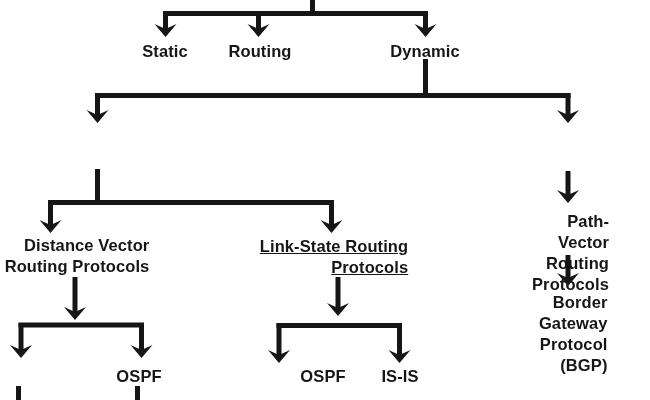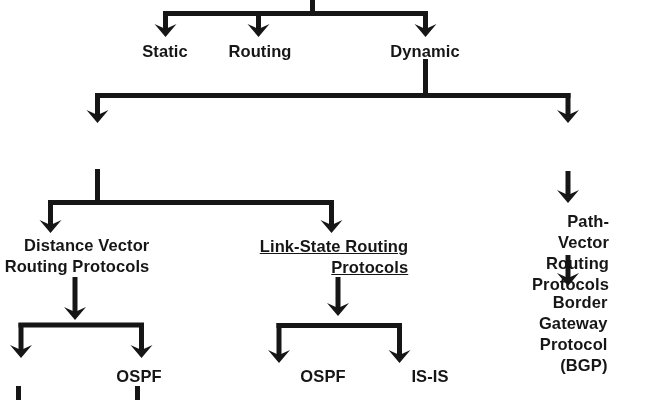--- a/index.html
+++ b/index.html
@@ -138,15 +138,15 @@
 Routing Protocols</div>
   <div class="node" style="left:334px;top:236px;text-decoration:underline;">Link-State Routing
 Protocols</div>
   <div class="node" style="left:568px;top:211px;">Path-Vector Routing
 Protocols</div>
   <div class="node" style="left:565px;top:292px;">Border Gateway
 Protocol (BGP)</div>
   <div class="node" style="left:25px;top:366px;margin-top:37px;">RIPv1</div>
   <div class="node" style="left:139px;top:366px;">OSPF</div>
   <div class="node" style="left:283px;top:366px;margin-left:40px;">OSPF</div>
-  <div class="node" style="left:400px;top:366px;margin-left:30px;">IS-IS</div>
+  <div class="node" style="left:400px;top:366px;">IS-IS</div>
 
 </div>
 
 </body></html>

